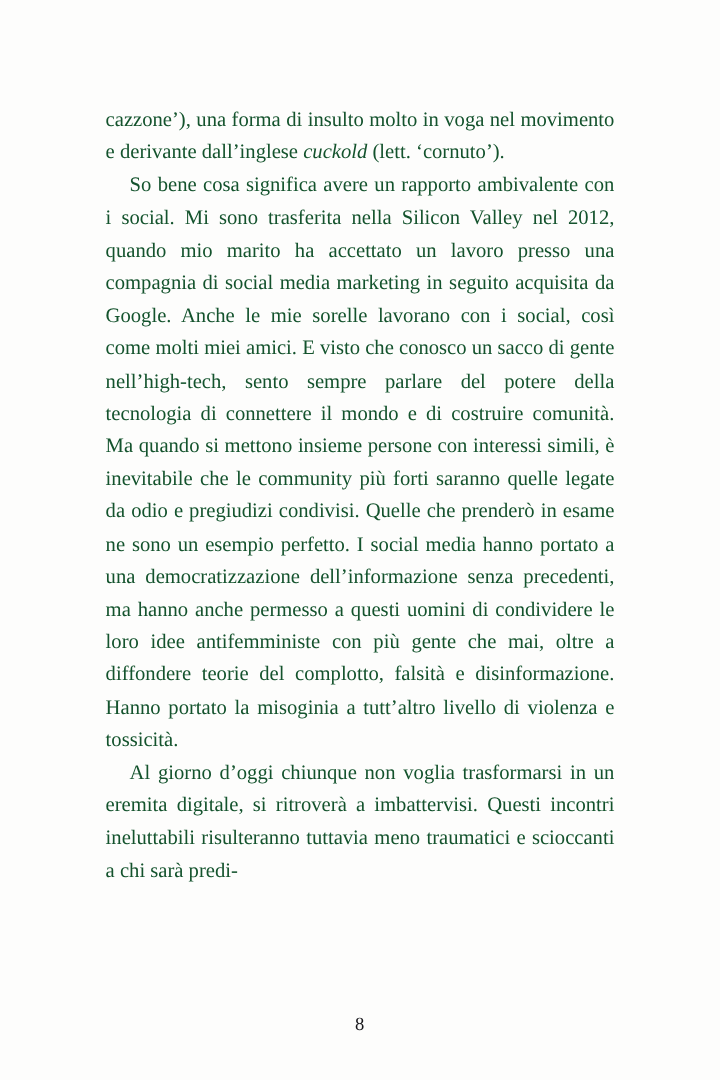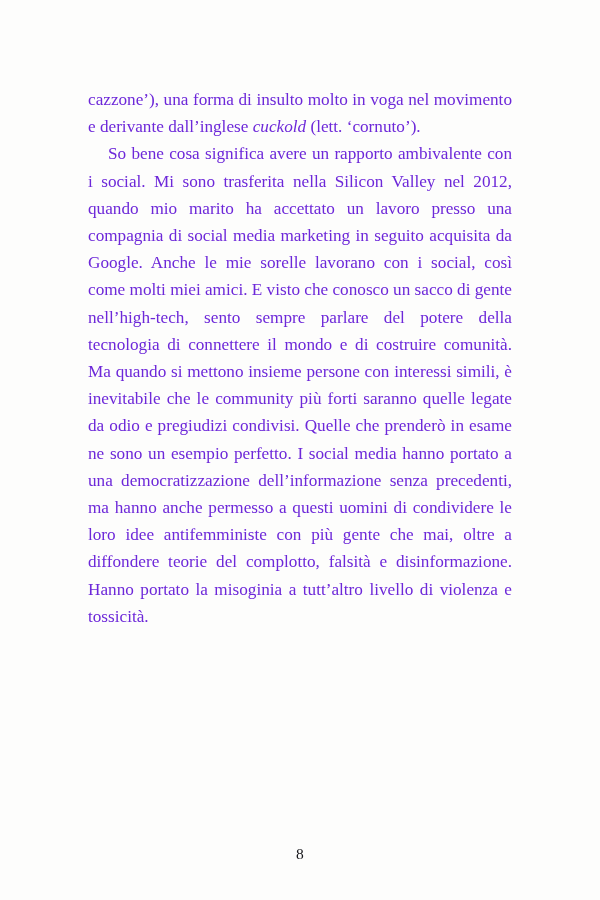--- a/index.html
+++ b/index.html
@@ -21,21 +21,21 @@
     box-sizing: border-box;
     padding: 86px 88px 0 88px;
     background: #fdfdfc;
   }
   .text-block {
     width: 424px;
     font-size: 17.2px;
     line-height: 27.2px;
     text-align: justify;
     text-justify: inter-word;
-    color: #6d28d9;
+    color: #14532d;
   }
   .para {
     margin: 0;
     text-indent: 0;
   }
   .para + .para {
     text-indent: 20px;
   }
   .para em {
     font-style: italic;
@@ -55,18 +55,19 @@
 <body>
 
 <div class="page">
 
   <div class="text-block">
 
     <p class="para"><span>cazzone’), una forma di insulto molto in voga nel movimento e derivante dall’inglese </span><em>cuckold</em><span> (lett. ‘cornuto’).</span></p>
 
     <p class="para"><span>So bene cosa significa avere un rapporto ambivalente con i social. Mi sono trasferita nella Silicon Valley nel 2012, quando mio marito ha accettato un lavoro presso una compagnia di social media marketing in seguito acquisita da Google. Anche le mie sorelle lavorano con i social, così come molti miei amici. E visto che conosco un sacco di gente nell’high-tech, sento sempre parlare del potere della tecnologia di connettere il mondo e di costruire comunità. Ma quando si mettono insieme persone con interessi simili, è inevitabile che le community più forti saranno quelle legate da odio e pregiudizi condivisi. Quelle che prenderò in esame ne sono un esempio perfetto. I social media hanno portato a una democratizzazione dell’informazione senza precedenti, ma hanno anche permesso a questi uomini di condividere le loro idee antifemministe con più gente che mai, oltre a diffondere teorie del complotto, falsità e disinformazione. Hanno portato la misoginia a tutt’altro livello di violenza e tossicità.</span></p>
 
+    <p class="para"><span>Al giorno d’oggi chiunque non voglia trasformarsi in un eremita digitale, si ritroverà a imbattervisi. Questi incontri ineluttabili risulteranno tuttavia meno traumatici e scioccanti a chi sarà predi-</span></p>
 
   </div>
 
   <div class="folio">8</div>
 
 </div>
 
 </body></html>

